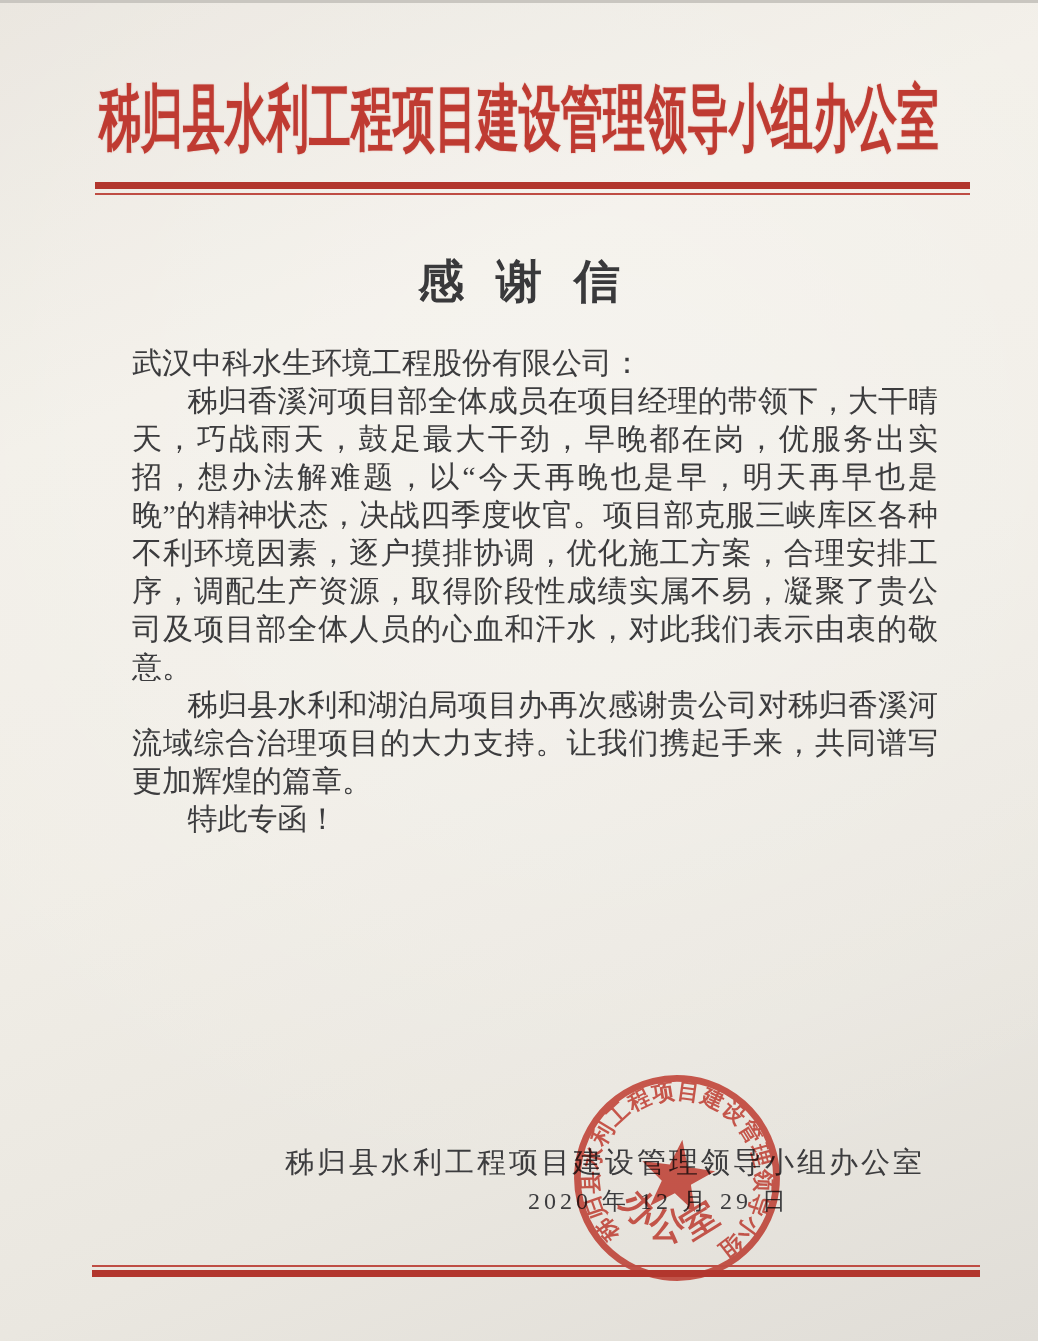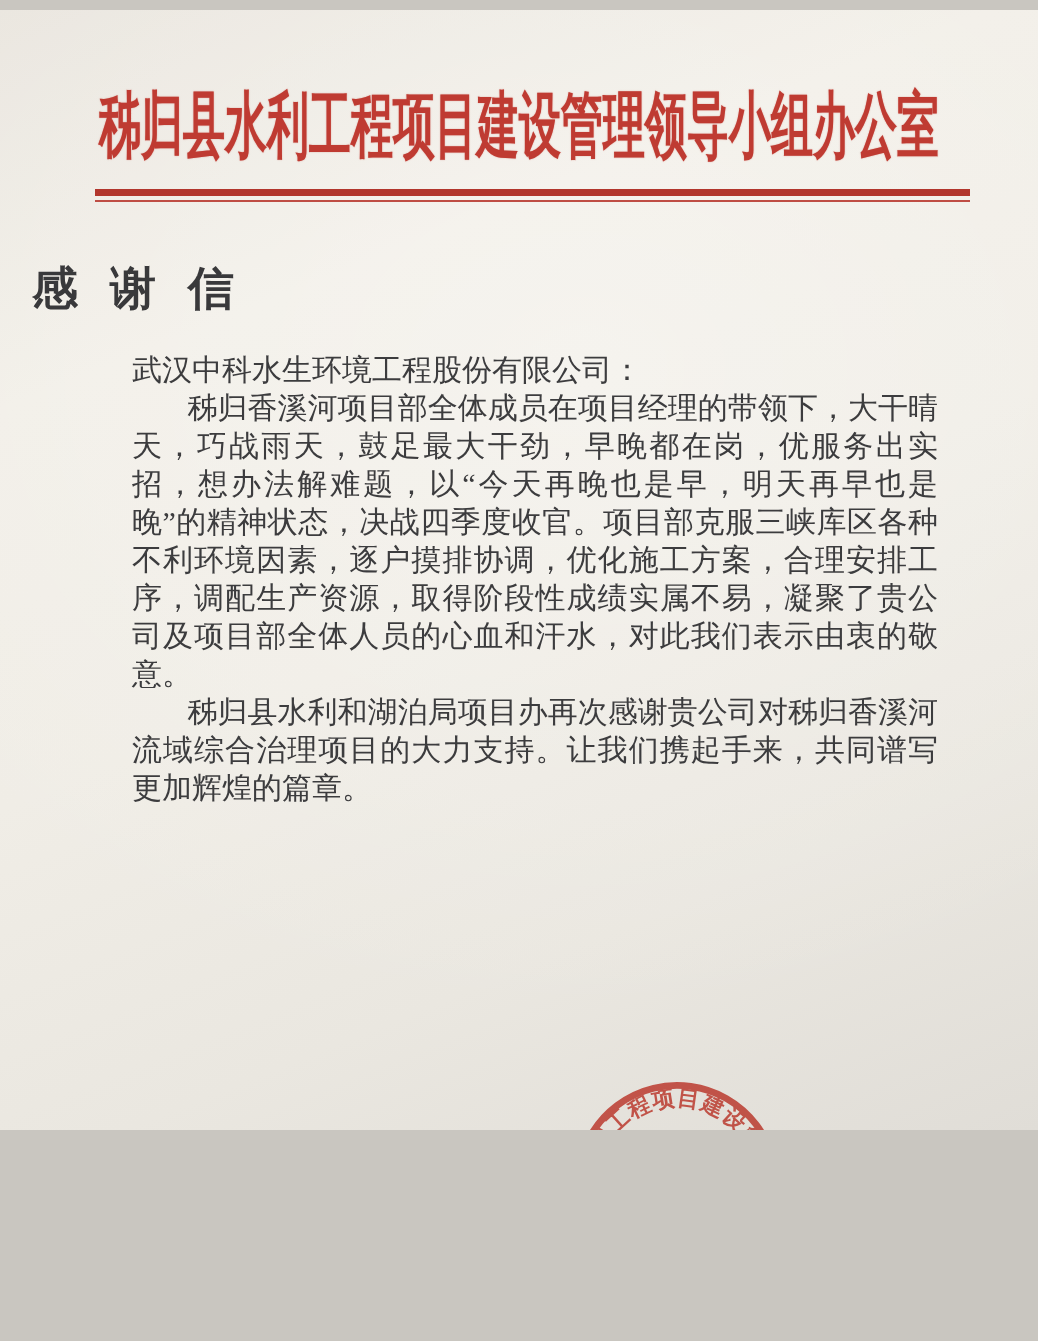--- a/index.html
+++ b/index.html
@@ -1,20 +1,20 @@
 <!DOCTYPE html>
 <html><head>
 <meta charset="utf-8">
 <style>
   html,body { margin:0; padding:0; background:#c9c6c0; }
   .page {
     position: relative;
     width: 1038px;
-    height: 1120px;
-    margin: 10px auto;
+    height: 1338px;
+    margin: 3px auto;
     overflow: hidden;
     font-family: "Liberation Serif", "DejaVu Serif", serif;
     background:
       radial-gradient(130% 95% at 56% 32%, rgba(255,255,255,0.30), rgba(255,255,255,0) 62%),
       linear-gradient(158deg, #eae6df 0%, #f2efe8 26%, #f0ede6 52%, #eae7e0 76%, #e0ddd7 100%);
     color: #3c3c3e;
   }
 
   
   .letterhead-title {
@@ -36,21 +36,21 @@
   .rule-header .line-thin  { height: 2px; background: #bf4d44; margin-top: 4px; }
   .rule-footer { top: 1262px; left: 92px; right: 58px; }
   .rule-footer .line-thin  { height: 2px; background: #bf4d44; }
   .rule-footer .line-thick { height: 7px; background: #b2362d; margin-top: 3px; }
 
   
   .letter-title {
     position: absolute;
     top: 248px; left: 0; right: 0;
     margin: 0;
-    text-align: left;
+    text-align: center;
     font-size: 46px;
     font-weight: 700;
     color: #39393b;
     letter-spacing: 32px;
     text-indent: 32px; 
   }
 
   
   .letter-body {
     position: absolute;
@@ -106,20 +106,21 @@
     <div class="line-thick"></div>
     <div class="line-thin"></div>
   </div>
 
   <h1 class="letter-title">感谢信</h1>
 
   <div class="letter-body">
     <p class="salutation">武汉中科水生环境工程股份有限公司：</p>
     <p class="indent">秭归香溪河项目部全体成员在项目经理的带领下，大干晴天，巧战雨天，鼓足最大干劲，早晚都在岗，优服务出实招，想办法解难题，以“今天再晚也是早，明天再早也是晚”的精神状态，决战四季度收官。项目部克服三峡库区各种不利环境因素，逐户摸排协调，优化施工方案，合理安排工序，调配生产资源，取得阶段性成绩实属不易，凝聚了贵公司及项目部全体人员的心血和汗水，对此我们表示由衷的敬意。</p>
     <p class="indent">秭归县水利和湖泊局项目办再次感谢贵公司对秭归香溪河流域综合治理项目的大力支持。让我们携起手来，共同谱写更加辉煌的篇章。</p>
+    <p class="indent">特此专函！</p>
   </div>
 
   <div class="signature">秭归县水利工程项目建设管理领导小组办公室</div>
   <div class="date">2020 年 12 月 29 日</div>
 
   <svg class="stamp" viewBox="0 0 240 240" xmlns="http://www.w3.org/2000/svg">
     <defs>
       <path id="arcTop" d="M 62 178 A 82 82 0 1 1 178 178" fill="none"></path>
       <path id="arcBottom" d="M 66.3 151 A 62 62 0 0 0 173.7 151" fill="none"></path>
     </defs>

